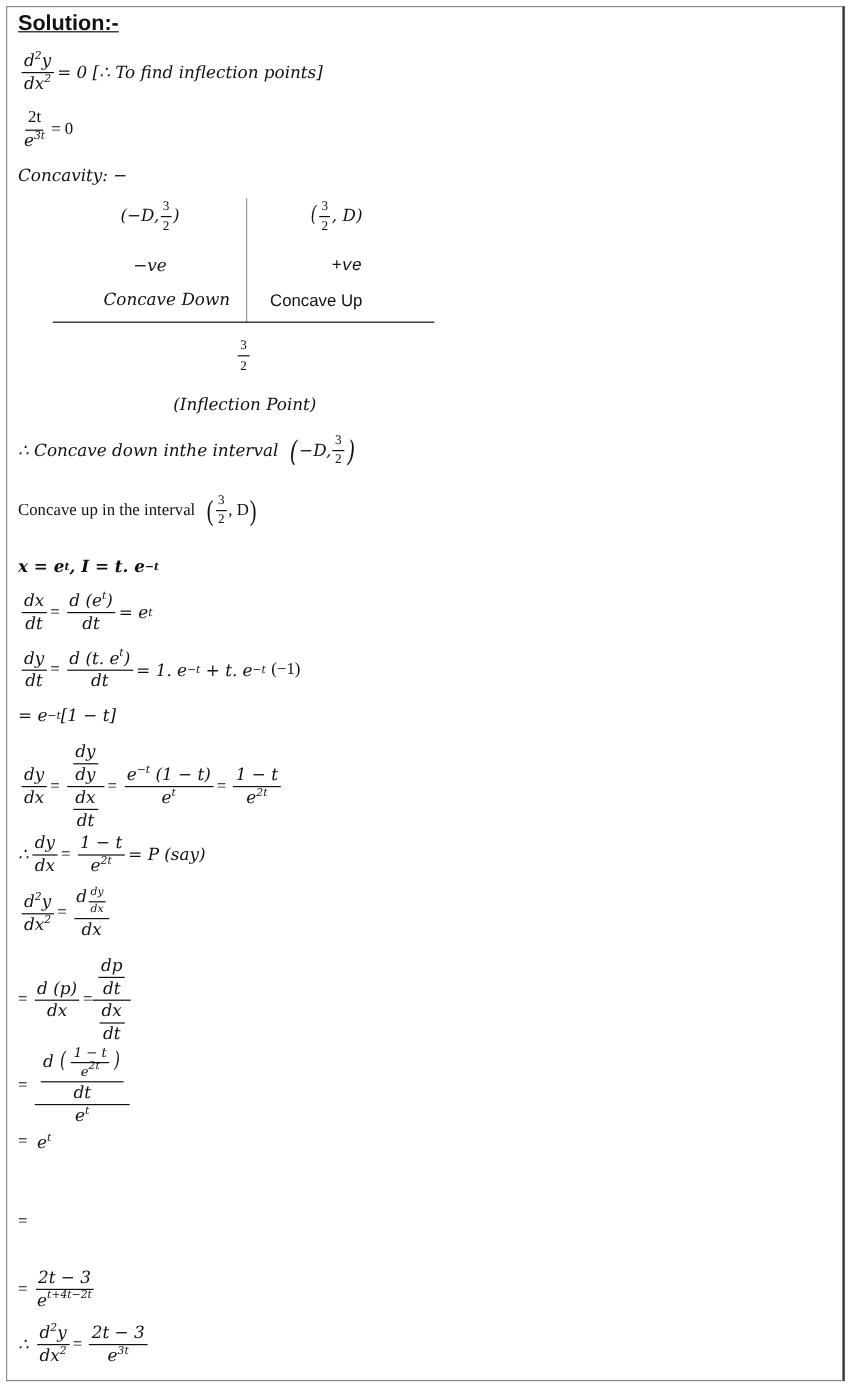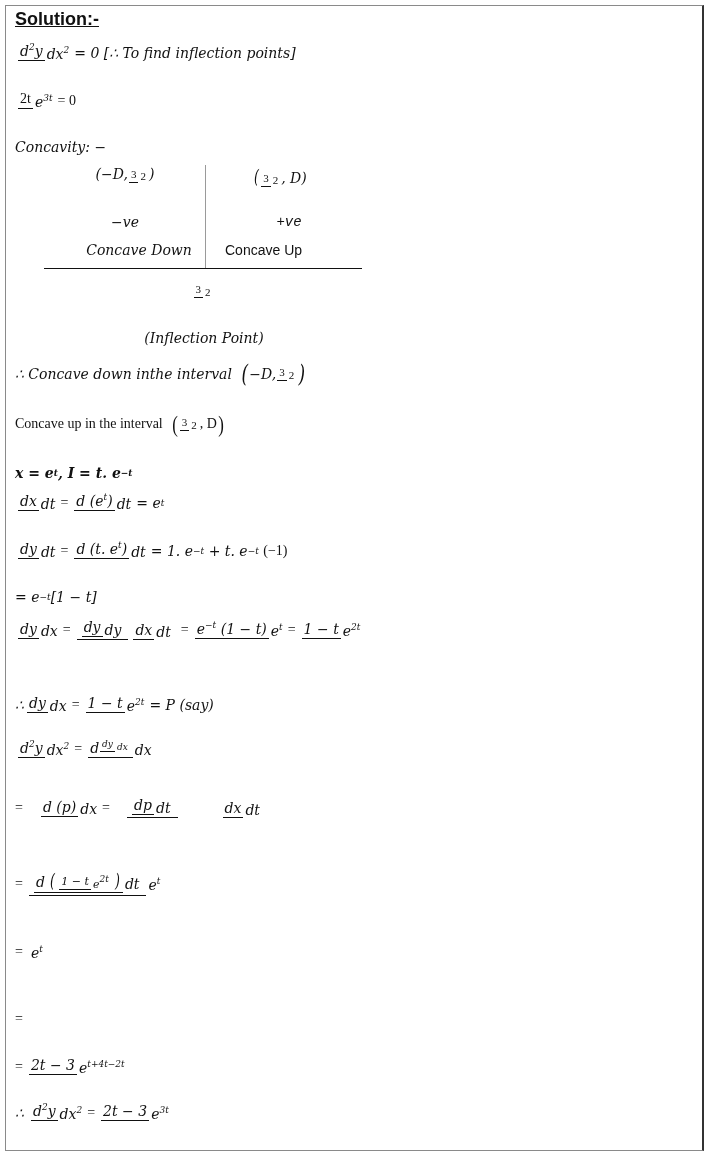--- a/index.html
+++ b/index.html
@@ -8,21 +8,21 @@
   .frame { position: absolute; left: 5px; top: 5px; width: 699px; height: 1146px;
            border-top: 1px solid #8a8a8a; border-left: 1px solid #8a8a8a;
            border-bottom: 1px solid #8a8a8a; border-right: 2px solid #333; box-sizing: border-box; }
   .blk { position: absolute; left: 15px; font-size: 14px; line-height: 1; white-space: nowrap;
          display: flex; align-items: center; }
   .it { font-style: italic; }
   .sans { font-family: "Liberation Sans", "DejaVu Sans", sans-serif; font-style: normal; }
   .rom { font-family: "Liberation Serif", "DejaVu Serif", serif; font-style: normal; }
   .title { font-family: "Liberation Sans", sans-serif; font-weight: bold; font-size: 18px;
            text-decoration: underline; left: 15px; top: 10px; }
-  .frac { display: inline-flex; flex-direction: row; align-items: center; vertical-align: middle;
+  .frac { display: inline-flex; flex-direction: column; align-items: center; vertical-align: middle;
           margin: 0 3px; }
   .frac > .num { padding: 0 2px 2px; border-bottom: 1px solid #111; text-align: center; }
   .frac > .den { padding: 2px 2px 0; text-align: center; }
   .frac.small { font-size: 11px; }
   .frac.tiny { font-size: 9px; }
   sup { font-size: 9px; vertical-align: 6px; line-height: 0; }
   .paren { font-size: 24px; font-weight: 200; line-height: 1; transform: scaleX(0.7); display:inline-block; }
   .paren-s { font-size: 18px; transform: scaleX(0.7); display:inline-block; }
   .tbl-vline { position: absolute; left: 205px; top: 165px; width: 1px; height: 104px; background: #9a9a9a; }
   .tbl-hline { position: absolute; left: 44px; top: 268px; width: 318px; height: 1px; background: #111; }
@@ -196,26 +196,26 @@
     <span class="num"><span>d</span><span class="frac tiny" style="margin:0 1px; vertical-align:6px;">
           <span class="num">dy</span>
           <span class="den">dx</span>
         </span></span>
     <span class="den">dx</span>
   </span>
 </div>
 
 <div class="blk it" style="top:798px;">
   <span class="rom">=</span>
-  <span class="frac" style="margin-left:18px;">
+  <span class="frac" style="margin-left:6px;">
       <span class="num">d (p)</span>
       <span class="den">dx</span>
     </span>
   <span class="rom">=</span>
-  <span class="frac" style="margin-left:17px;gap:40px;">
+  <span class="frac" style="margin-left:0;">
     <span class="num"><span class="frac">
           <span class="num">dp</span>
           <span class="den">dt</span>
         </span></span>
     <span class="den"><span class="frac">
           <span class="num">dx</span>
           <span class="den">dt</span>
         </span></span>
   </span>
 </div>

